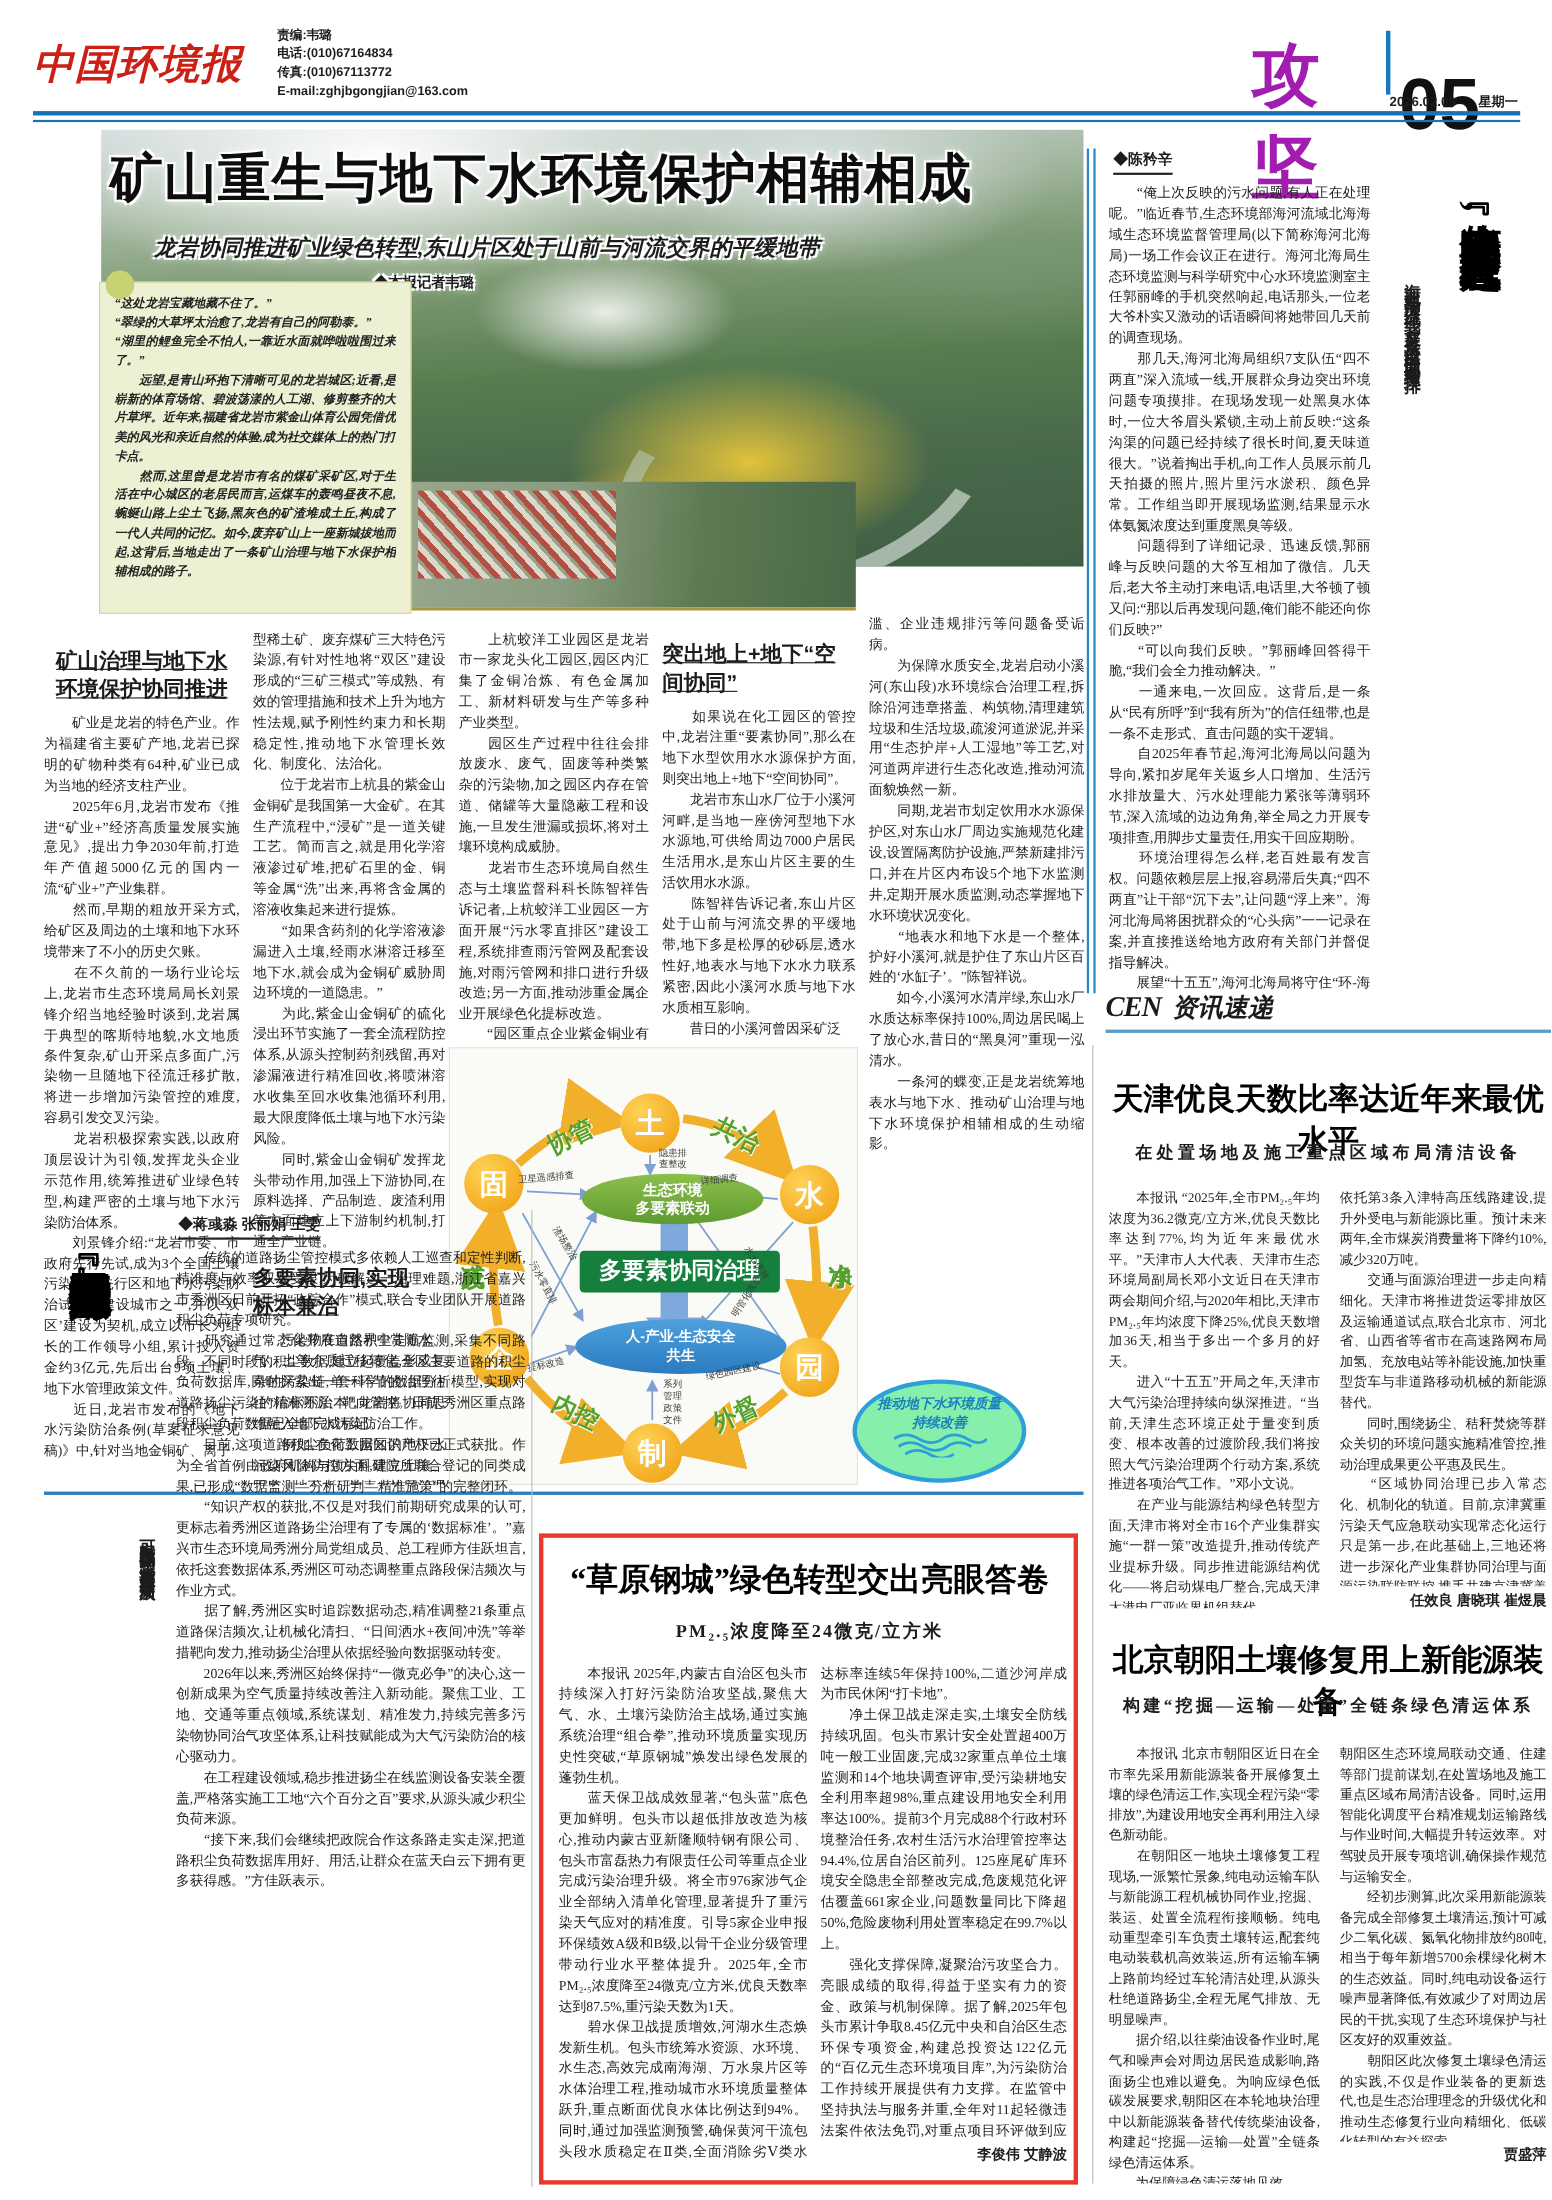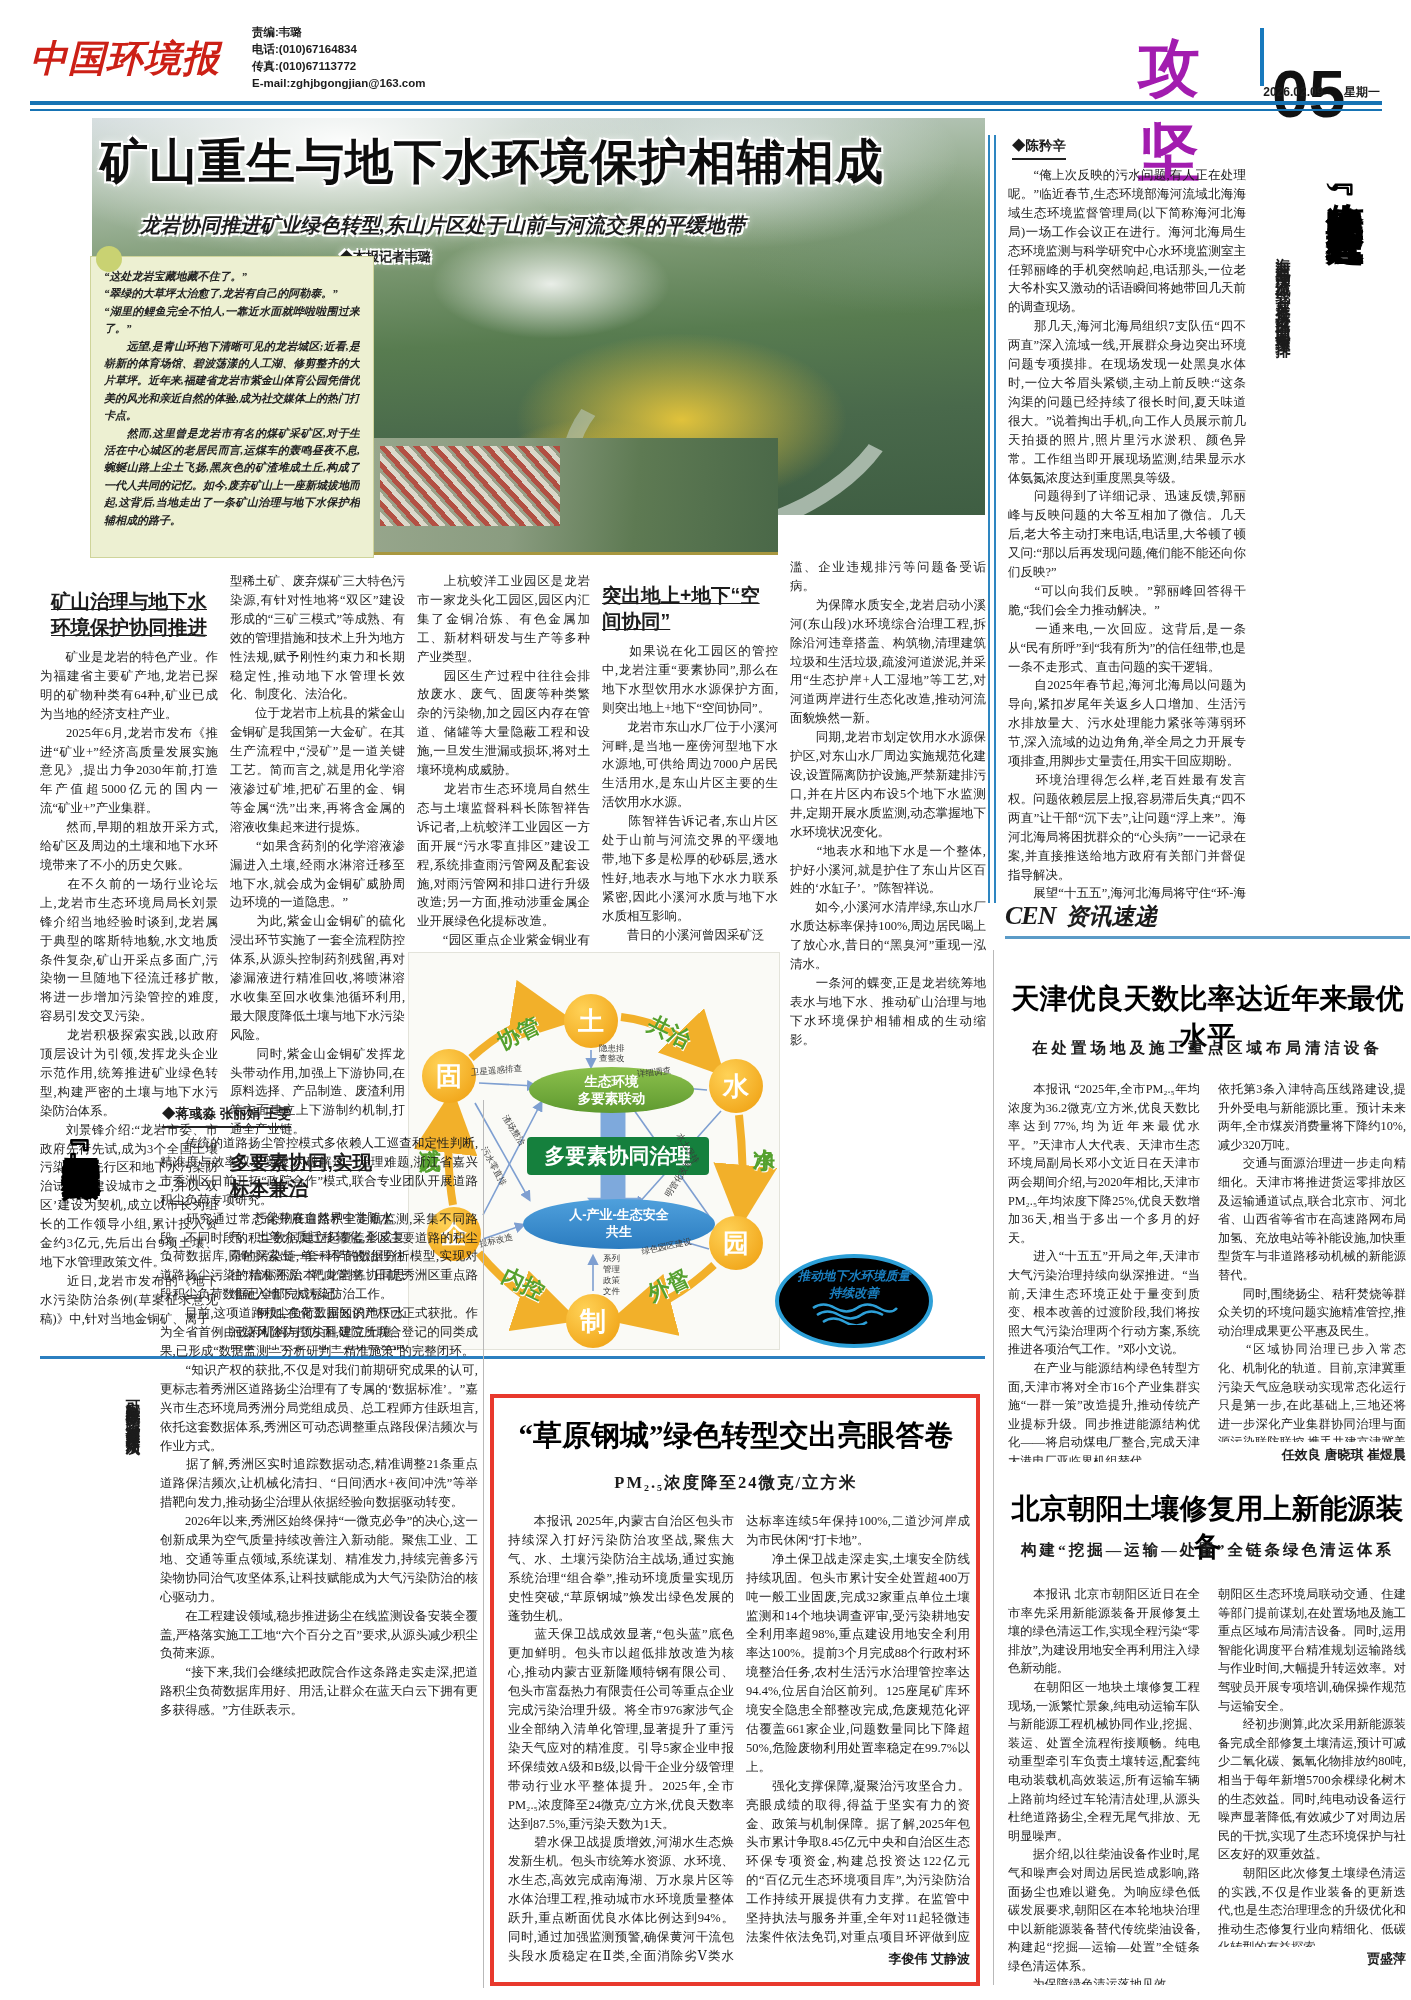--- a/index.html
+++ b/index.html
@@ -174,21 +174,21 @@
   <div class="flowlab abs" style="left:228px;top:114px;transform:rotate(-6deg);">详细调查</div>
   <div class="flowlab abs" style="left:262px;top:190px;transform:rotate(58deg);">水土保持</div>
   <div class="flowlab abs" style="left:248px;top:220px;transform:rotate(-58deg);">明管化改造</div>
   <div class="flowlab abs" style="left:232px;top:288px;transform:rotate(-12deg);">绿色园区建设</div>
   <div class="flowlab abs" style="left:70px;top:282px;transform:rotate(-12deg);">提标改造</div>
   <div class="flowlab abs" style="left:64px;top:208px;transform:rotate(62deg);">污水零直排</div>
   <div class="flowlab abs" style="left:88px;top:172px;transform:rotate(58deg);">渣场整治</div>
   <div class="flowlab abs" style="left:194px;top:300px;width:20px;line-height:11px;">系列管理政策文件</div>
 </div>
 
-<div class="abs" style="left:775px;top:1254px;width:158px;height:94px;border:4px solid #2da0d8;border-radius:50%;background:#000000;text-align:center;box-sizing:border-box;padding-top:10px;">
+<div class="abs" style="left:775px;top:1254px;width:158px;height:94px;border:4px solid #2da0d8;border-radius:50%;background:#86efac;text-align:center;box-sizing:border-box;padding-top:10px;">
   <div style="color:#1a7fc0;font-family:'Liberation Sans',sans-serif;font-weight:900;font-size:12.5px;line-height:17px;white-space:pre-line;font-style:italic;">推动地下水环境质量
 持续改善</div>
   <svg width="90" height="22" style="margin-top:1px;">
     <path d="M4,5 q10,-7 22,0 t22,0 t22,0 t18,0" stroke="#2da0d8" stroke-width="2.5" fill="none"></path>
     <path d="M8,12 q10,-7 22,0 t22,0 t22,0" stroke="#2da0d8" stroke-width="2.5" fill="none"></path>
     <path d="M14,19 q10,-7 22,0 t22,0" stroke="#2da0d8" stroke-width="2.5" fill="none"></path>
   </svg>
 </div>
 
 <div class="abs" style="left:40px;top:1356px;width:945px;height:3px;background:#2b7fc0;"></div>

